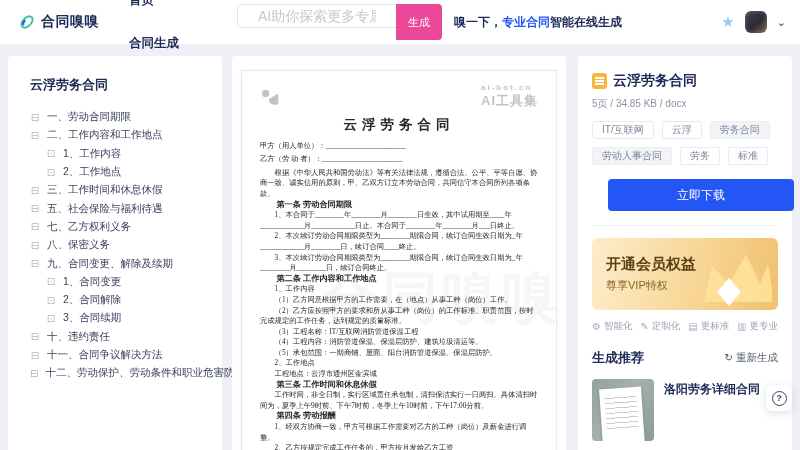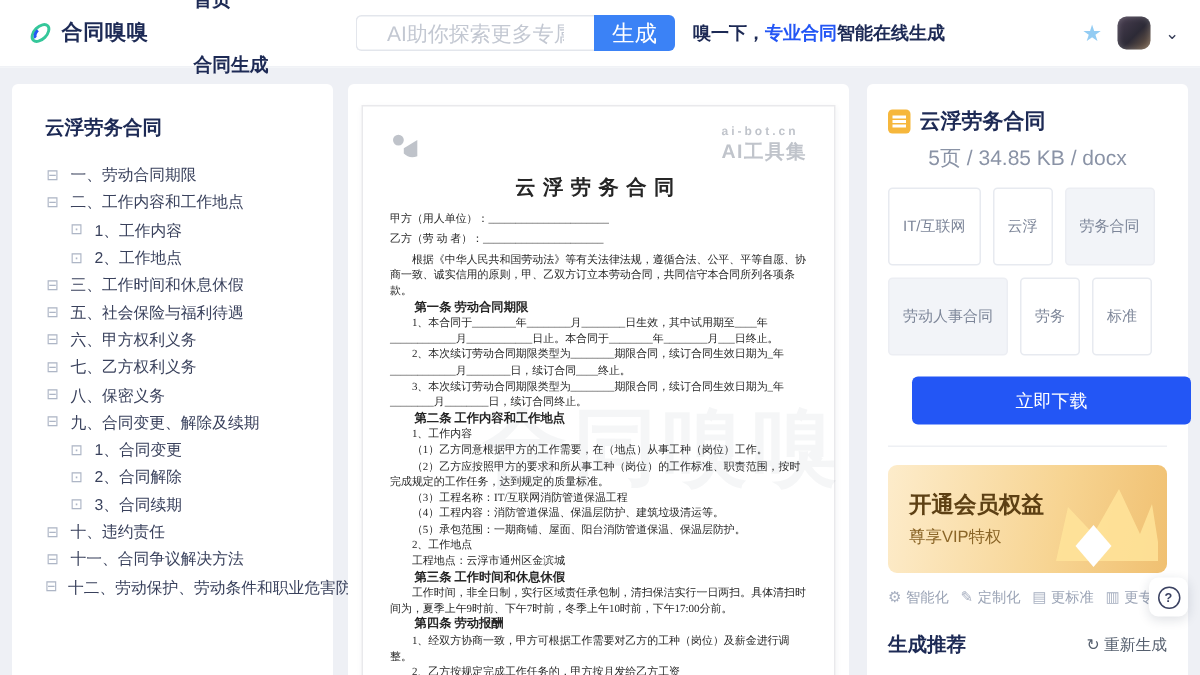--- a/index.html
+++ b/index.html
@@ -8,21 +8,21 @@
 
   
   .header{position:absolute;top:0;left:0;right:0;height:44px;background:#fff;border-bottom:1px solid #f0f2f6;display:flex;align-items:center;z-index:5;}
   .logo{display:flex;align-items:center;gap:5px;margin-left:18px;}
   .logo-txt{font-size:14px;font-weight:bold;color:#1d2a55;letter-spacing:.5px;}
   .nav{display:flex;gap:26px;margin-left:30px;flex-direction:column;}
   .nav-item{font-size:12.5px;font-weight:bold;color:#1d2a55;cursor:pointer;}
   .searchwrap{display:flex;margin-left:58px;}
   .search{width:118px;height:22px;border:1px solid #e3e6ec;border-right:none;border-radius:4px 0 0 4px;font-size:14px;padding:0 20px;color:#333;outline:none;text-align:right;}
   .search::placeholder{color:#c3c8d2;}
-  .gen-btn{height:24px;border:none;background:#3b82f6;color:#fff;font-size:15px;padding:0 12px;border-radius:0 4px 4px 0;cursor:pointer;}
+  .gen-btn{height:36px;border:none;background:#ec4899;color:#fff;font-size:11px;padding:0 12px;border-radius:0 4px 4px 0;cursor:pointer;}
   .tagline{margin-left:12px;font-size:12px;font-weight:bold;color:#1d2a55;}
   .tagline .hl{color:#2356f5;}
   .hdr-right{margin-left:auto;display:flex;align-items:center;gap:10px;margin-right:14px;}
   .star{color:#93ccf3;font-size:15px;cursor:pointer;}
   .avatar{width:22px;height:22px;border-radius:6px;background:linear-gradient(135deg,#4a3f52 0%,#2c2a36 55%,#7a624a 100%);box-shadow:inset 0 0 4px rgba(255,255,255,.25);cursor:pointer;}
   .chev{color:#39405a;font-size:11px;cursor:pointer;}
 
   
   .sidebar{position:absolute;left:8px;top:56px;width:214px;bottom:-6px;background:#fff;border-radius:4px;padding:20px 0 0 22px;box-sizing:border-box;}
   .sb-title{font-size:13px;font-weight:bold;color:#1d2a55;margin-bottom:14px;}
@@ -45,23 +45,23 @@
   .doc-party{margin:3px 0;}
   .doc .h{font-weight:bold;font-size:8.2px;margin:7px 0 3px;}
   .doc .p{text-indent:2em;margin:0;}
 
   
   .right{position:absolute;left:578px;top:56px;width:214px;bottom:-6px;background:#fff;border-radius:4px;padding:16px 14px;box-sizing:border-box;}
   .rp-titlerow{display:flex;align-items:center;gap:6px;}
   .doc-ic{width:15px;height:16px;background:#f6b73c;border-radius:3px;position:relative;flex:none;}
   .doc-ic::before{content:"";position:absolute;left:3px;top:4px;width:9px;height:1.6px;background:#fff;box-shadow:0 3px 0 #fff,0 6px 0 #fff;}
   .rp-title{font-size:14px;font-weight:bold;color:#1d2a55;}
-  .rp-meta{font-size:14px;color:#8a93a6;margin:7px 0 10px;text-align:center;}
+  .rp-meta{font-size:10px;color:#8a93a6;margin:7px 0 10px;}
   .tags{display:flex;flex-wrap:wrap;gap:8px;}
-  .tag{font-size:10px;color:#7d8699;border:1px solid #e7eaf0;background:#fff;border-radius:3px;padding:18px 9px;cursor:pointer;text-align:center;}
+  .tag{font-size:10px;color:#7d8699;border:1px solid #e7eaf0;background:#fff;border-radius:3px;padding:1px 9px;cursor:pointer;text-align:center;}
   .tag.filled{background:#f2f4f8;border-color:#eceef3;}
   .dl-btn{width:100%;height:32px;margin-top:14px;background:#2356f5;color:#fff;border:none;border-radius:4px;font-size:12px;cursor:pointer;margin-left:16px;}
   .divider{height:1px;background:#eef0f4;margin:14px 0 12px;}
   .vip{position:relative;height:72px;border-radius:6px;background:linear-gradient(100deg,#fdeccb 0%,#f7d492 60%,#f0c071 100%);overflow:hidden;cursor:pointer;}
   .vip-t1{position:absolute;left:14px;top:17px;font-size:15px;font-weight:bold;color:#5d4014;}
   .vip-t2{position:absolute;left:14px;top:40px;font-size:11px;color:#8a6527;}
   .vip svg{position:absolute;right:6px;top:6px;}
   .features{display:flex;justify-content:space-between;margin-top:10px;}
   .feat{display:flex;align-items:center;gap:3px;font-size:9.5px;color:#9aa3b5;}
   .feat .fic{font-size:10px;color:#a7afc0;}
@@ -141,24 +141,20 @@
           <span class="tocicon"></span>
           <span>三、工作时间和休息休假</span>
         </div>
 
 
         <div class="toc-item lvl1">
           <span class="tocicon"></span>
           <span>五、社会保险与福利待遇</span>
         </div>
 
-        <div class="toc-item lvl1">
-          <span class="tocicon"></span>
-          <span>六、甲方权利义务</span>
-        </div>
 
         <div class="toc-item lvl1">
           <span class="tocicon"></span>
           <span>七、乙方权利义务</span>
         </div>
 
         <div class="toc-item lvl1">
           <span class="tocicon"></span>
           <span>八、保密义务</span>
         </div>

